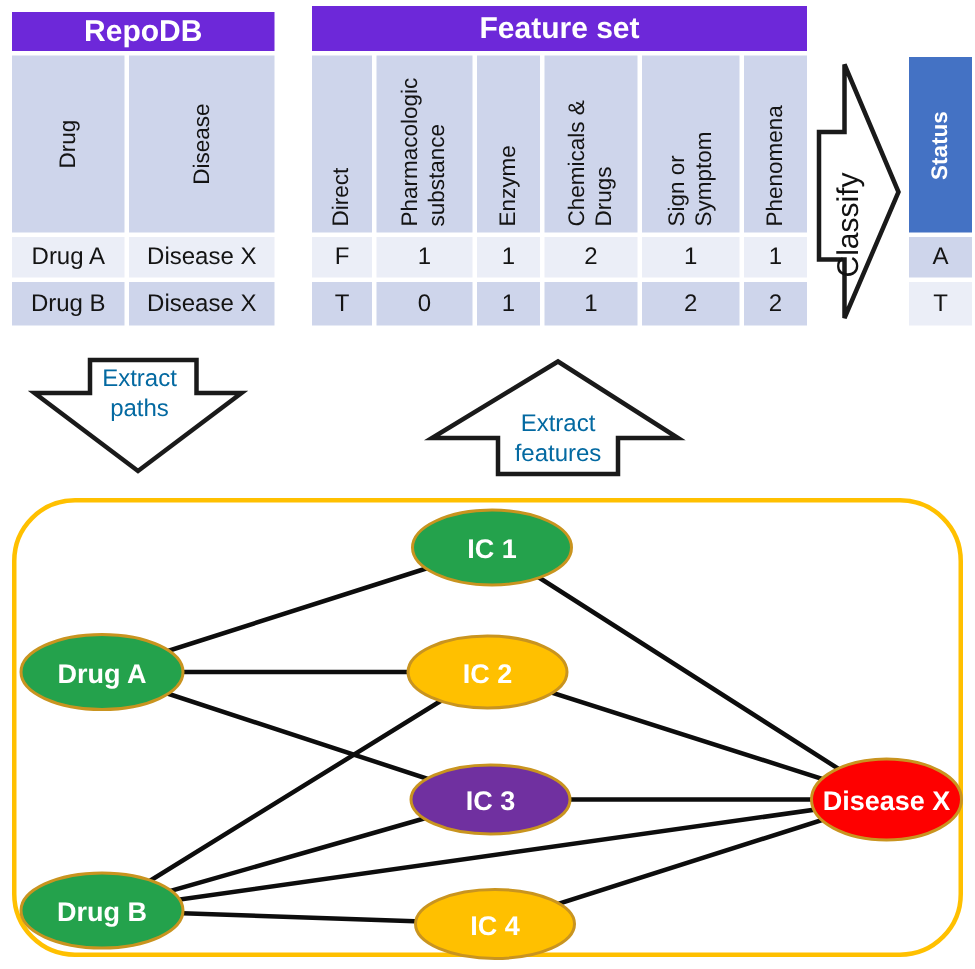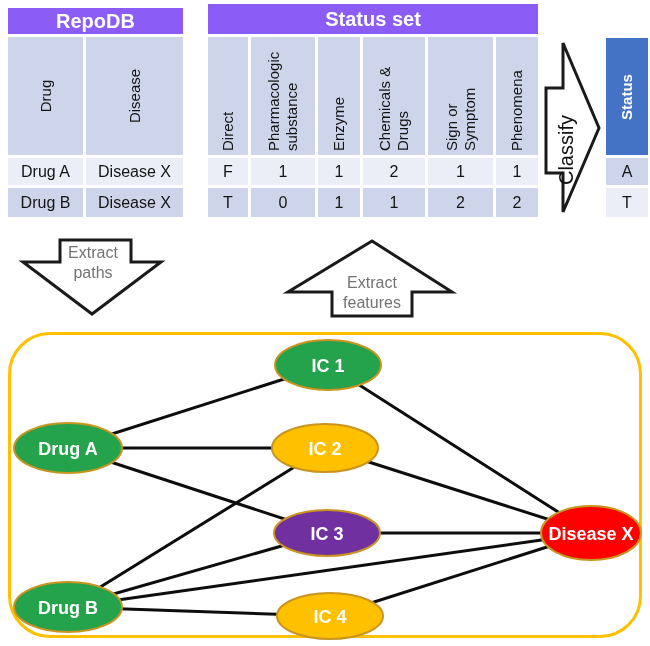--- a/index.html
+++ b/index.html
@@ -1,21 +1,21 @@
 <!DOCTYPE html>
 <html><head>
 <meta charset="utf-8">
 <style>
   html,body { margin:0; padding:0; background:#ffffff; }
   body { font-family:"Liberation Sans", sans-serif; }
   #canvas { position:relative; width:650px; height:646px; background:#ffffff; overflow:hidden; }
   .abs { position:absolute; }
 
   
-  .tbl-title { background:#8b5cf6; color:#ffffff; font-weight:bold; font-size:20px;
+  .tbl-title { background:#6d28d9; color:#ffffff; font-weight:bold; font-size:20px;
                display:flex; align-items:center; justify-content:center; }
   .cell { display:flex; align-items:center; justify-content:center;
           font-size:16px; color:#141414; }
   .dark  { background:#CED5EB; }
   .light { background:#EBEEF7; }
   .bluebg{ background:#4472C4; }
 
   
   .vcell { overflow:visible; }
   .vtext { position:absolute; left:50%; top:50%;
@@ -36,42 +36,42 @@
 
   
   #kg-box { left:8px; top:332px; width:634px; height:306px; box-sizing:border-box;
             border:3px solid #FFC000; border-radius:42px; background:#ffffff; }
   #kg-title { left:452px; top:349px; width:165px; height:33px; background:#4472C4;
               color:#ffffff; font-weight:bold; font-size:19px;
               display:flex; align-items:center; justify-content:center; }
 
   
   .arrow-label { position:absolute; text-align:center; font-size:16px; line-height:20px;
-                 white-space:pre-line; color:#737373; }
+                 white-space:pre-line; color:#0369a1; }
 </style>
 </head>
 <body>
 
 <div id="canvas">
 
   <div class="abs tbl-title" style="left:8px;top:8px;width:175px;height:26px">RepoDB</div>
 
   <div class="abs vcell dark" style="left:8px;top:37px;width:75px;height:118px">
     <span class="vtext vcenter">Drug</span>
   </div>
   <div class="abs vcell dark" style="left:86px;top:37px;width:97px;height:118px">
     <span class="vtext vcenter">Disease</span>
   </div>
 
   <div class="abs cell light" style="left:8px;top:158px;width:75px;height:27px">Drug A</div>
   <div class="abs cell light" style="left:86px;top:158px;width:97px;height:27px">Disease X</div>
   <div class="abs cell dark" style="left:8px;top:188px;width:75px;height:29px">Drug B</div>
   <div class="abs cell dark" style="left:86px;top:188px;width:97px;height:29px">Disease X</div>
 
-  <div class="abs tbl-title" style="left:208px;top:4px;width:330px;height:30px">Status set</div>
+  <div class="abs tbl-title" style="left:208px;top:4px;width:330px;height:30px">Feature set</div>
 
   <div class="abs vcell dark" style="left:208px;top:37px;width:40px;height:118px">
     <span class="vtext vbottom">Direct</span>
   </div>
   <div class="abs vcell dark" style="left:251px;top:37px;width:64px;height:118px">
     <span class="vtext vbottom">Pharmacologic
 substance</span>
   </div>
   <div class="abs vcell dark" style="left:318px;top:37px;width:42px;height:118px">
     <span class="vtext vbottom">Enzyme</span>

